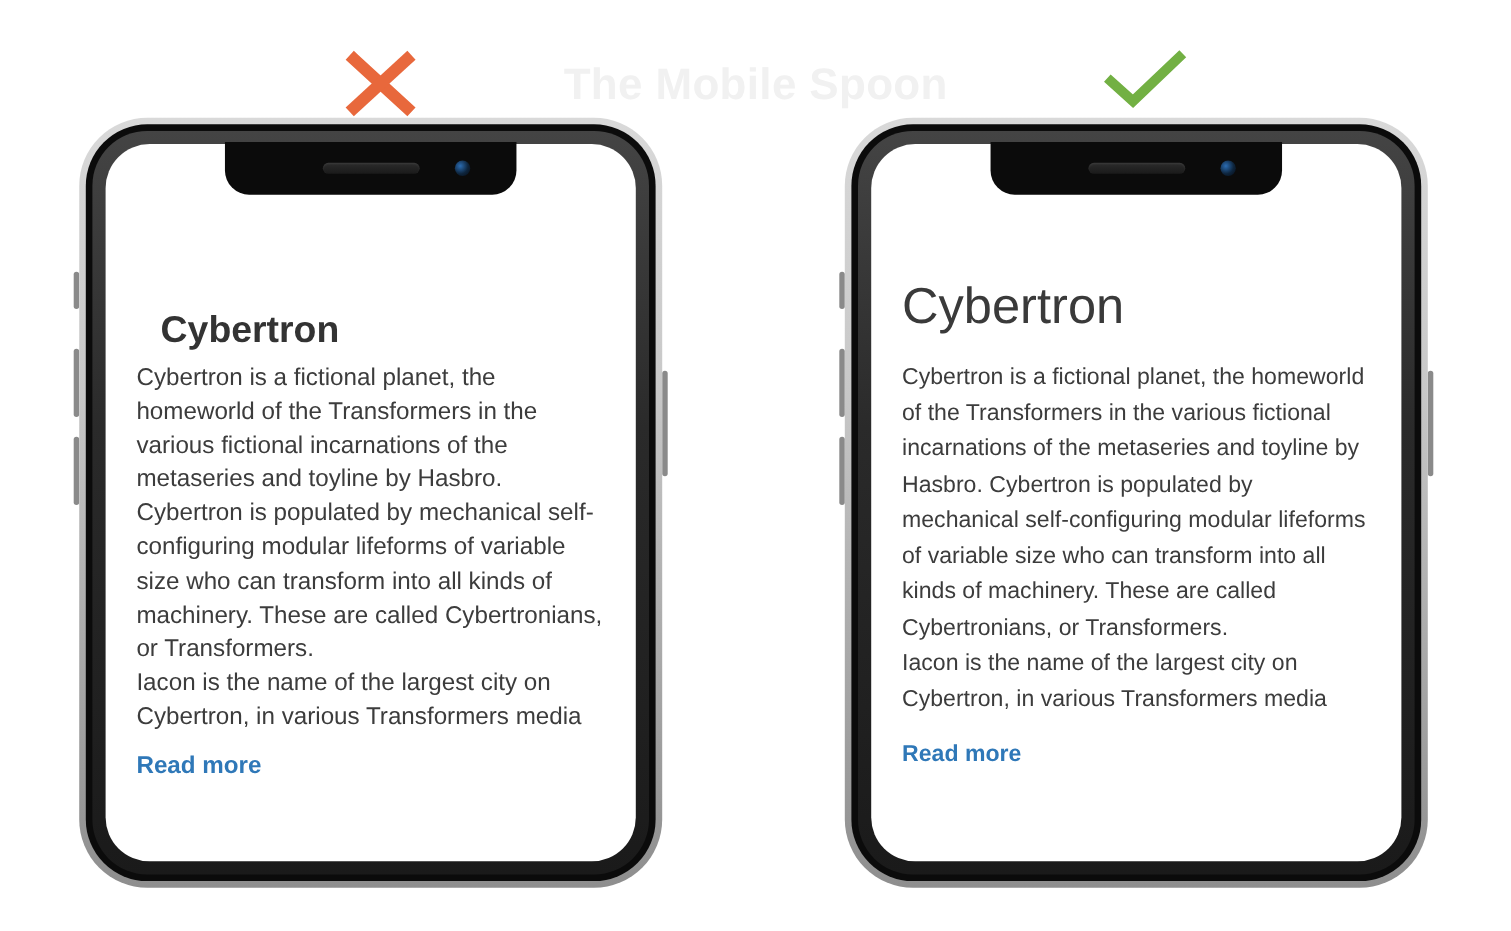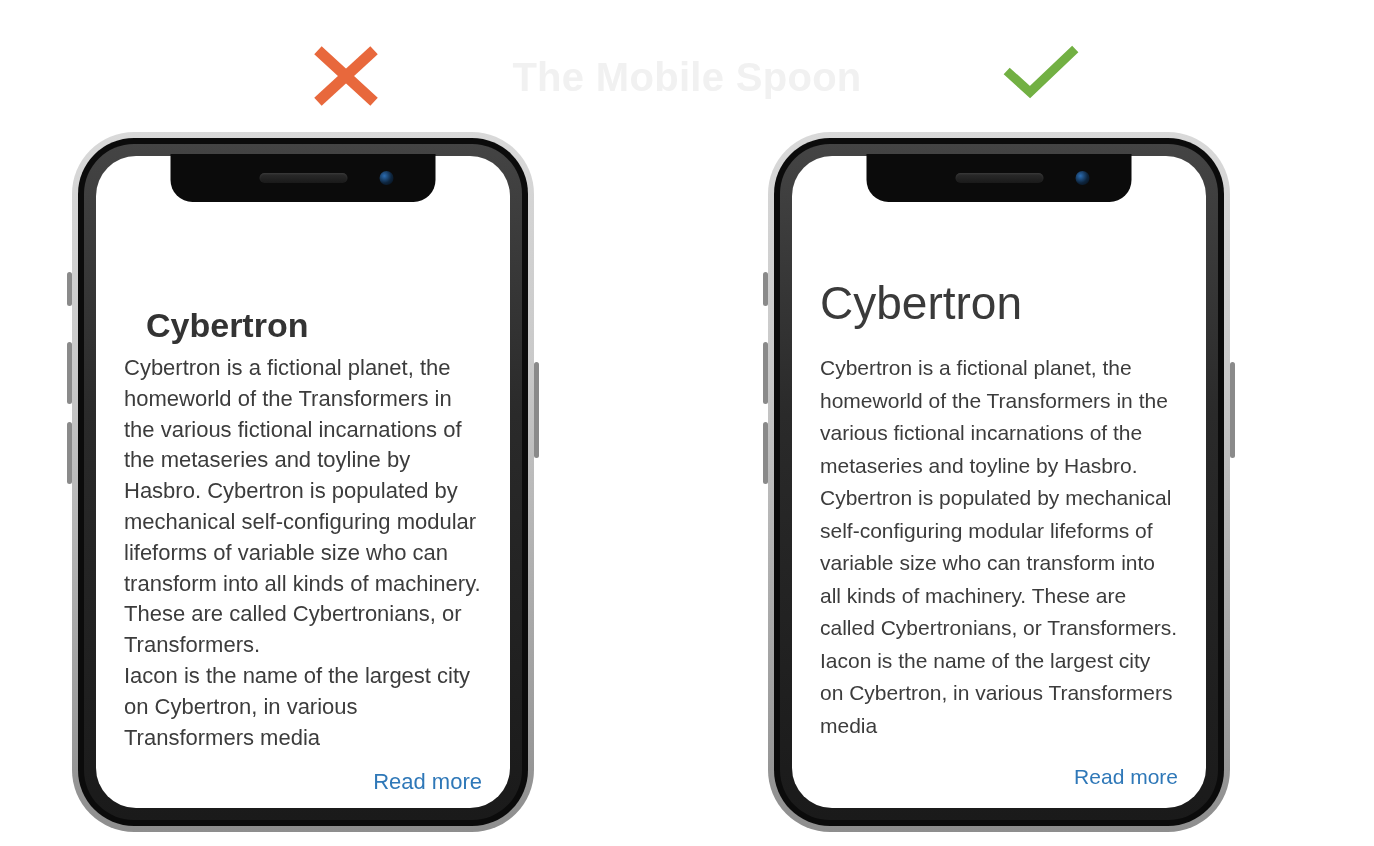--- a/index.html
+++ b/index.html
@@ -28,22 +28,22 @@
     position: absolute;
     top: 44px;
   }
   .mark svg { display:block; }
   .mark-left  { left: 310px; }
   .mark-right { left: 1002px; }
 
   
   .device {
     position: absolute;
-    top: 132px;
-    width: 462px;
+    top: 107px;
+    width: 530px;
     height: 700px;
   }
   .device-left  { left: 72px; }
   .device-right { left: 768px; }
 
   .outer {
     position:absolute; inset:0;
     border-radius: 62px;
     background: linear-gradient(180deg,#d9d9d9 0%, #c8c8c8 35%, #8e8e8e 100%);
   }
@@ -134,23 +134,22 @@
     line-height: 1.40;
     color:#3c3c3c;
   }
   .body-good {
     font-size: 21px;
     line-height: 1.55;
     color:#3c3c3c;
   }
   .readmore {
     display:block;
-    text-align:right;
     color:#2f78b8;
-    font-weight:400;
+    font-weight:700;
     font-size:22px;
     margin-top:16px;
   }
   .body-good + .readmore { font-size:21px; margin-top:22px; }
 </style>
 </head>
 <body>
 
 <div class="watermark">The Mobile Spoon</div>
 

